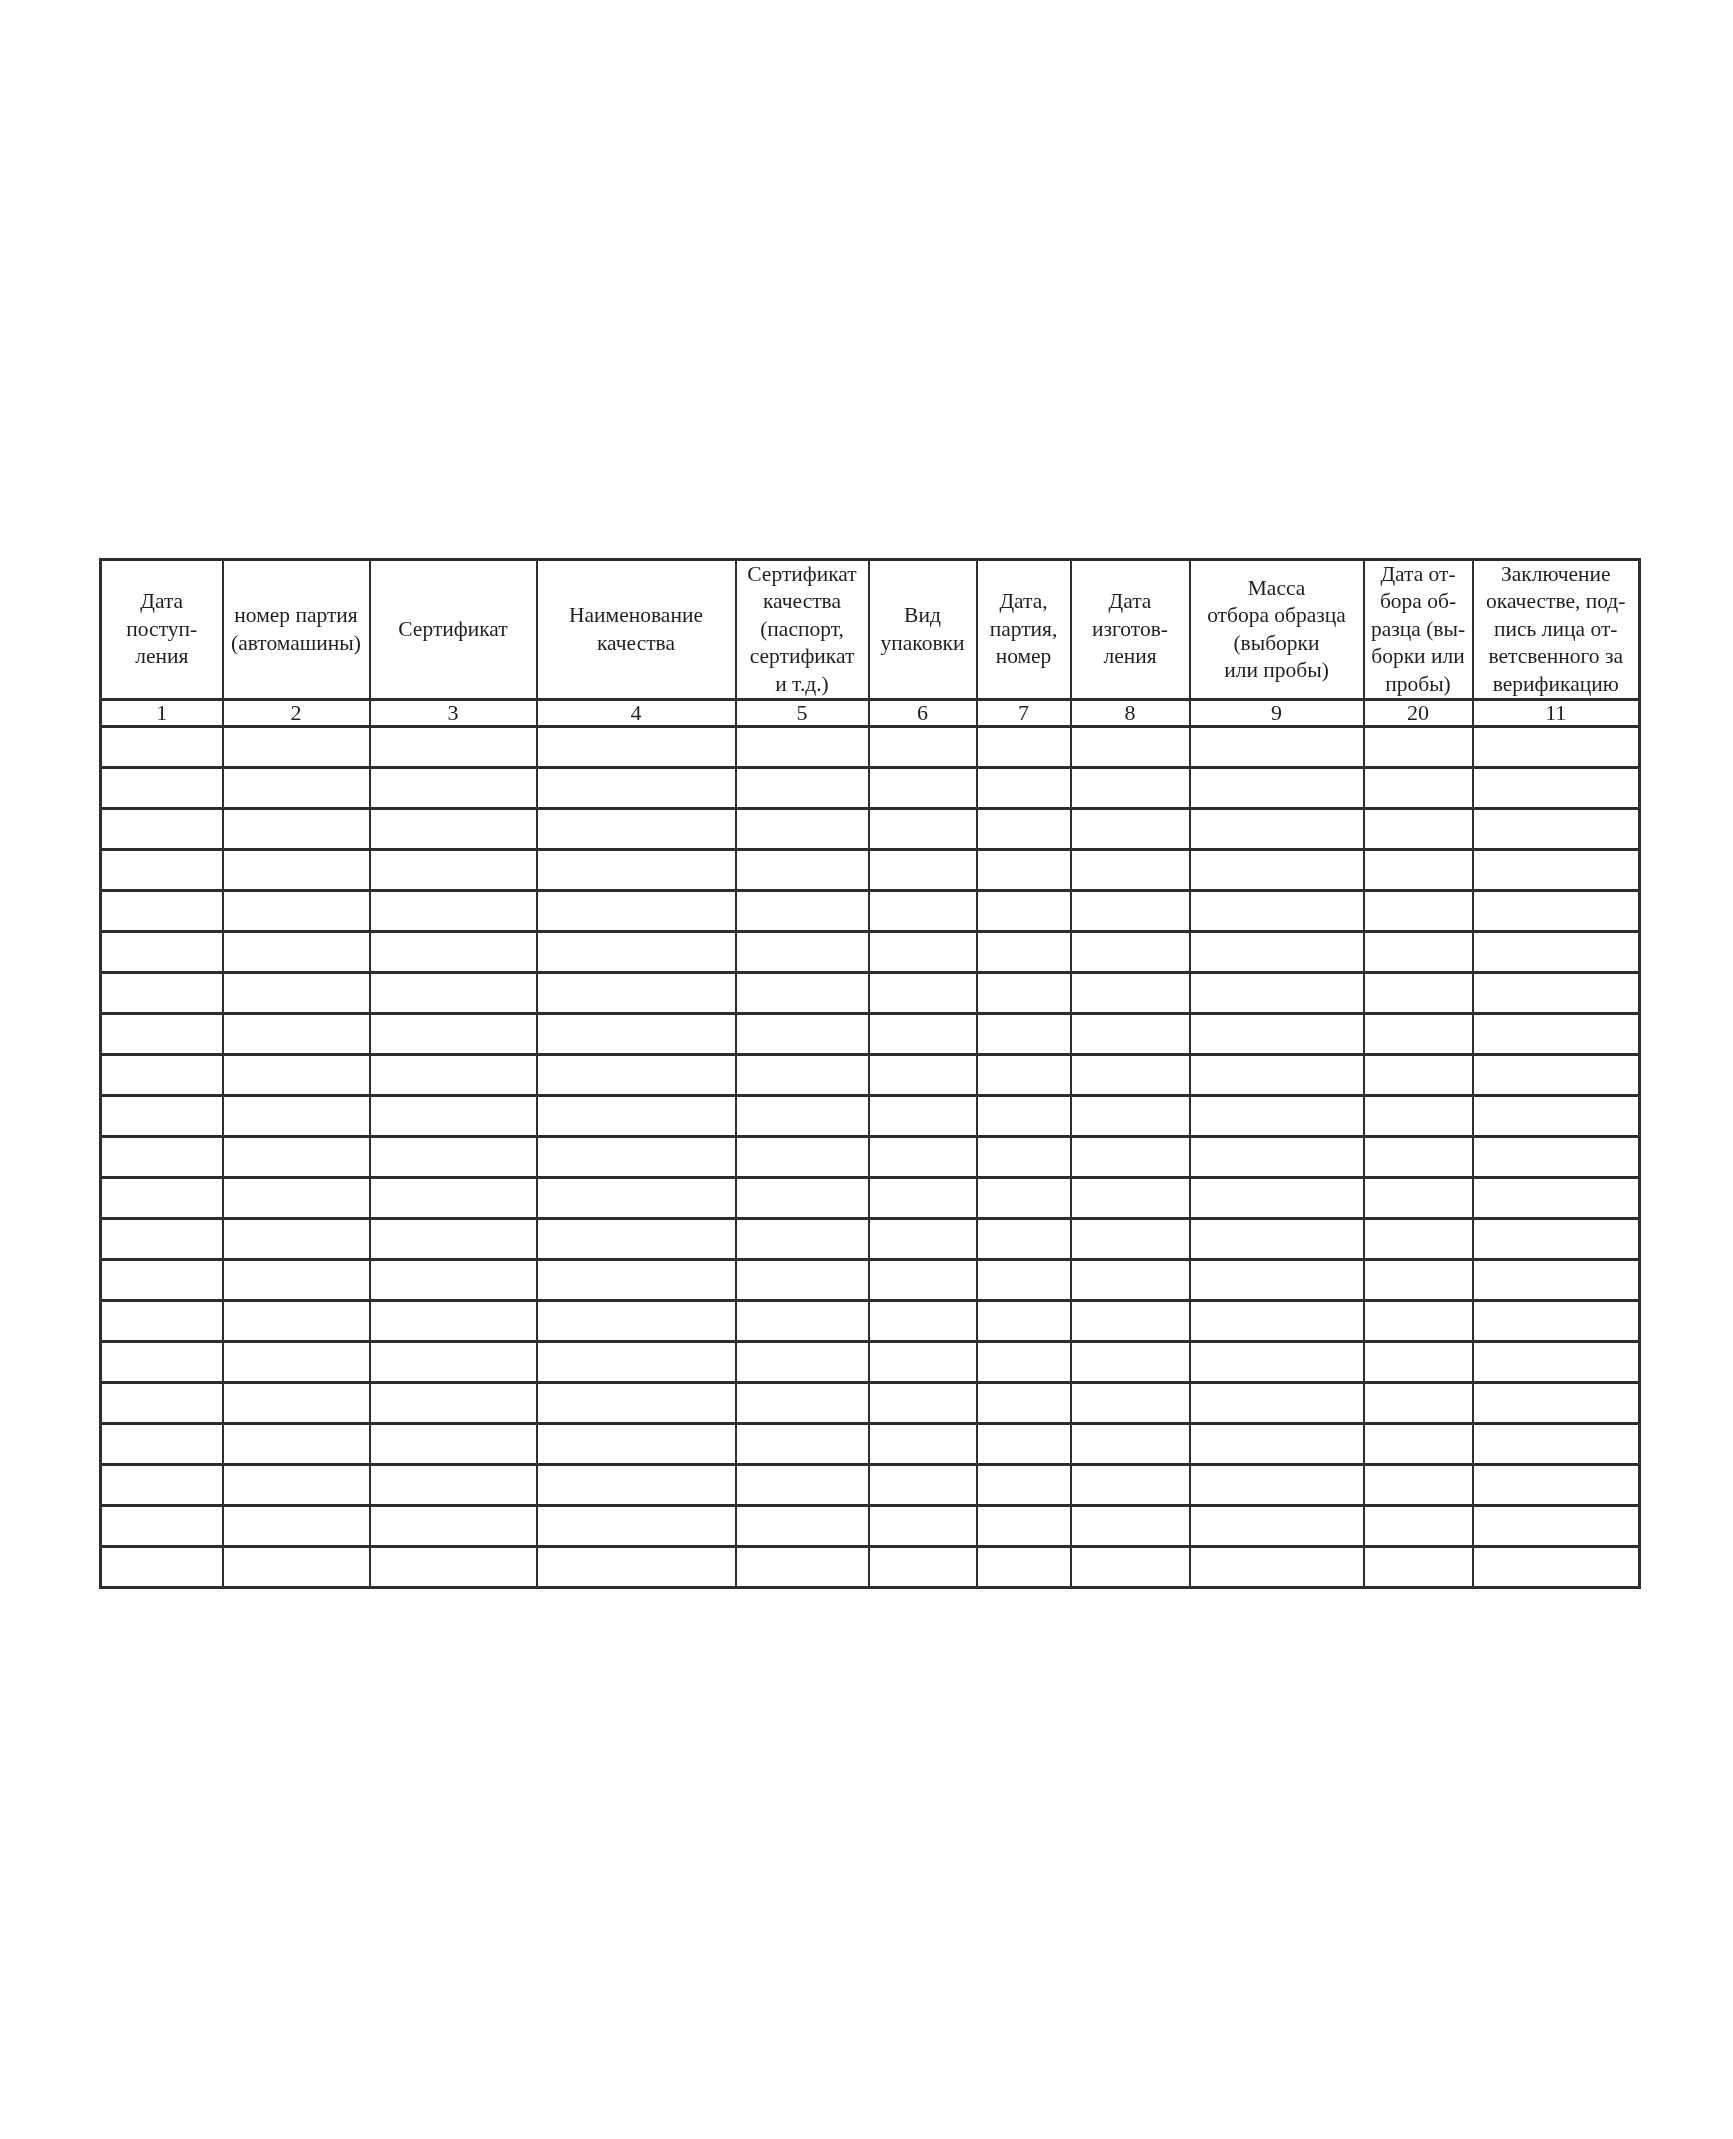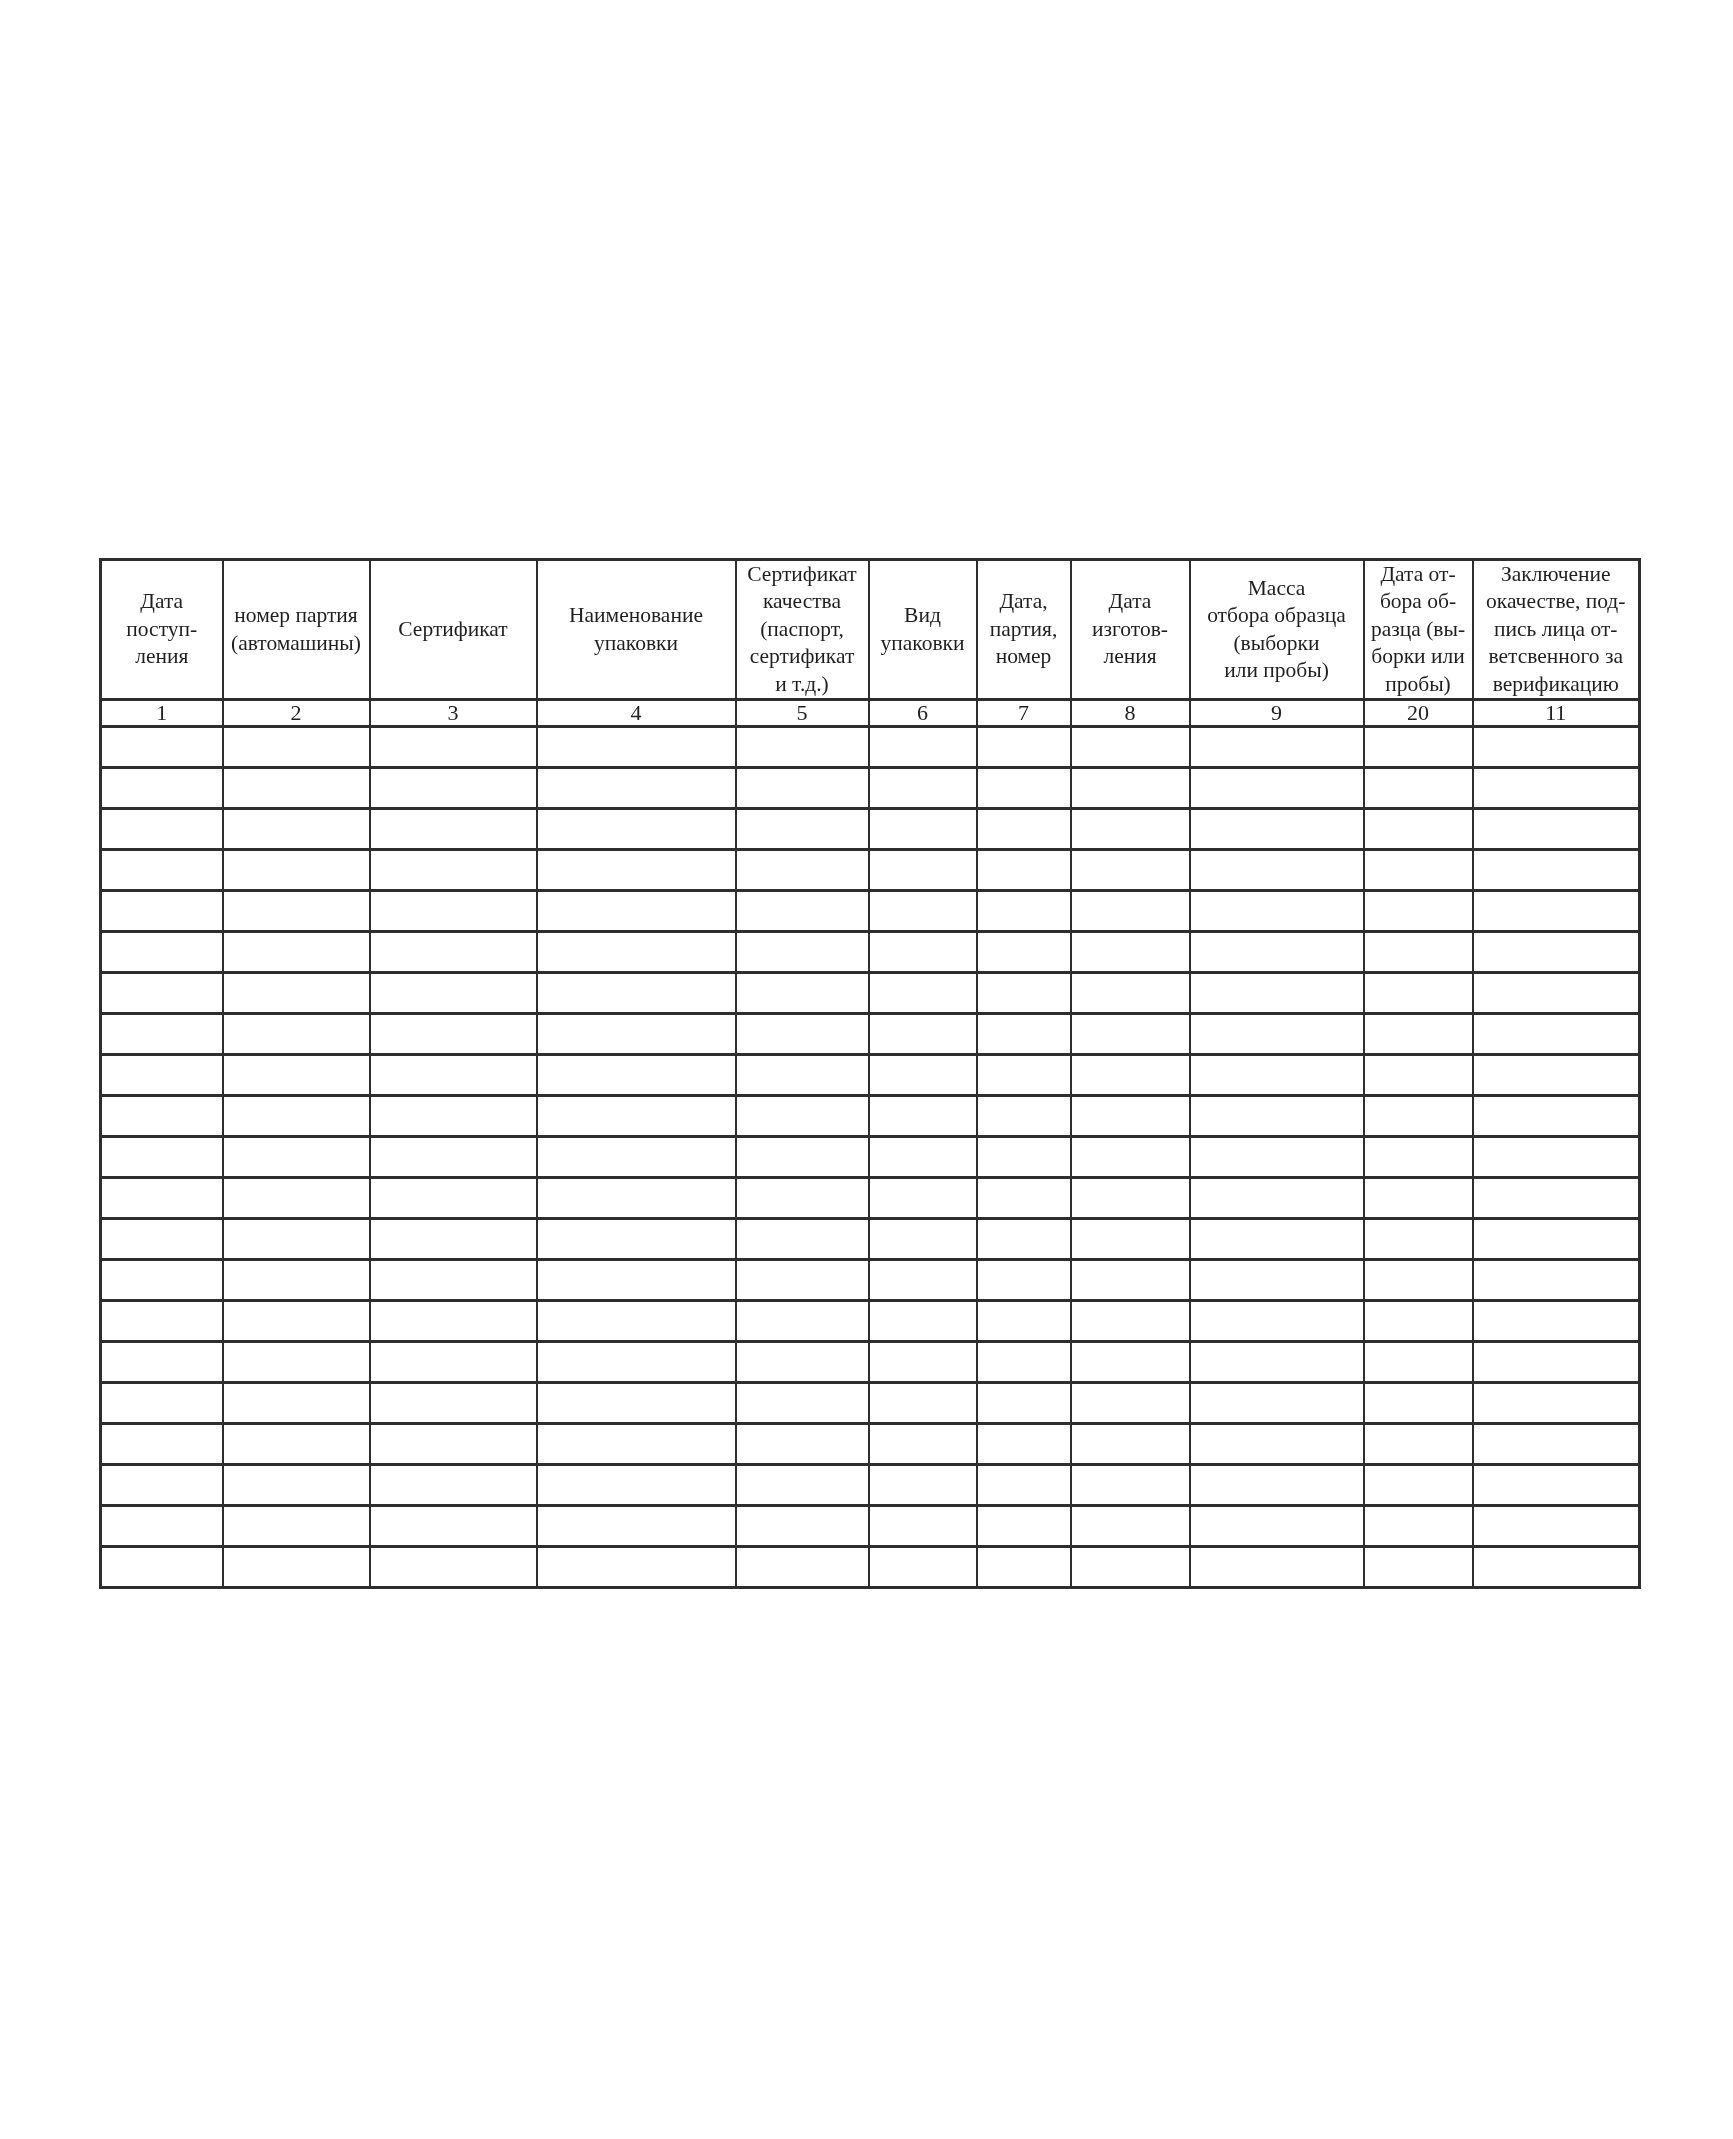--- a/index.html
+++ b/index.html
@@ -88,21 +88,21 @@
     </colgroup>
   <thead>
     <tr>
         <th>Дата
 поступ-
 ления</th>
         <th>номер партия
 (автомашины)</th>
         <th>Сертификат</th>
         <th>Наименование
-упаковки</th>
+качества</th>
         <th>Сертификат
 качества
 (паспорт,
 сертификат
 и т.д.)</th>
         <th>Вид
 упаковки</th>
         <th>Дата,
 партия,
 номер</th>

